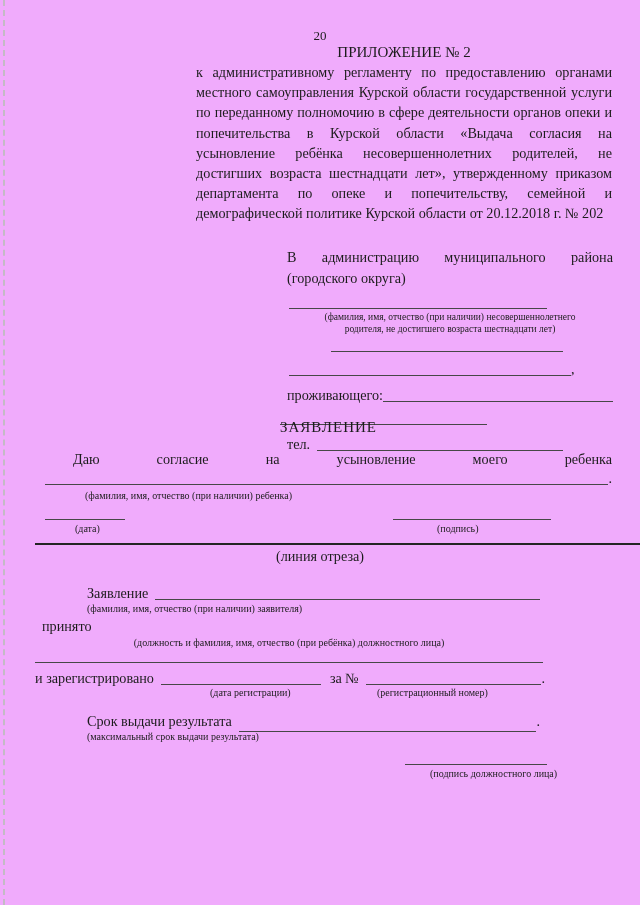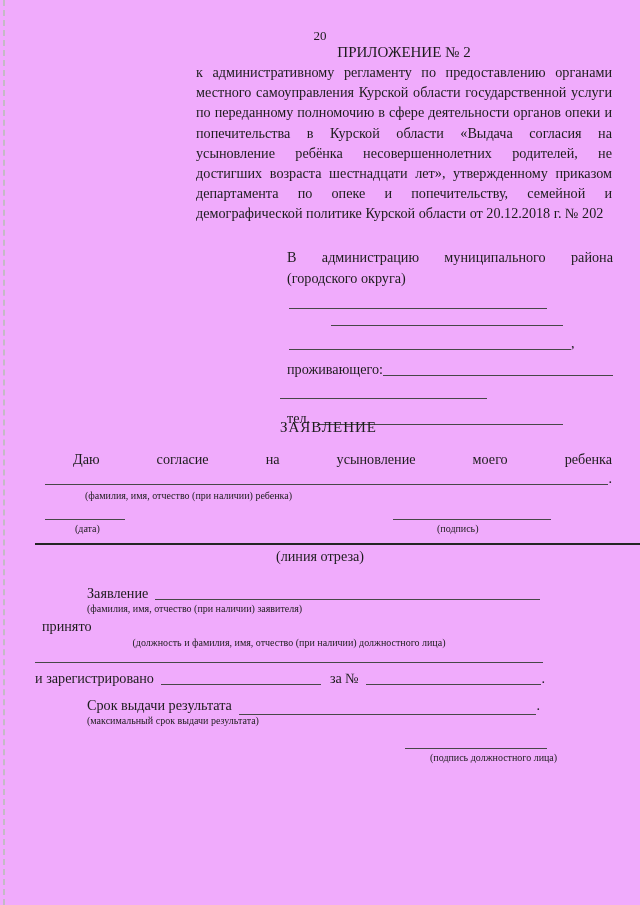--- a/index.html
+++ b/index.html
@@ -48,21 +48,21 @@
   .accepted-row{display:flex;align-items:baseline;width:508px;margin-top:4px;flex-direction:column;}
   .official-caption{width:508px;text-align:center;font-size:10px;margin-top:1px;}
   .full-line{width:508px;height:12px;margin-top:2px;}
   .reg-row{display:flex;align-items:baseline;width:510px;margin-top:5px;}
   .reg-line1{width:160px;margin-left:7px;height:14px;position:relative;top:2px;}
   .reg-label2{margin-left:9px;}
   .reg-line2{flex:1;margin-left:7px;height:14px;position:relative;top:2px;}
   .reg-captions{position:relative;height:16px;}
   .reg-date-cap{position:absolute;left:175px;top:0;font-size:10px;}
   .reg-num-cap{position:absolute;left:342px;top:0;font-size:10px;}
-  .term-row{display:flex;align-items:center;margin:10px 0 0 52px;width:453px;}
+  .term-row{display:flex;align-items:flex-end;margin:10px 0 0 52px;width:453px;}
   .term-caption{margin-left:52px;font-size:10px;margin-top:1px;}
   .osign{position:relative;height:34px;margin-top:14px;}
   .osign-line{position:absolute;left:370px;top:8px;width:142px;}
   .osign-cap{position:absolute;left:395px;top:12px;font-size:10px;text-align:right;}
 </style>
 </head>
 <body>
 
 <div class="page">
   <div class="scan-edge"></div>
@@ -70,20 +70,24 @@
   <div class="page-num">20</div>
 
   <div class="appendix">
     <div class="appendix-title">ПРИЛОЖЕНИЕ № 2</div>
     <div class="appendix-body">к административному регламенту по предоставлению органами местного самоуправления Курской области государственной услуги по переданному полномочию в сфере деятельности органов опеки и попечительства в Курской области «Выдача согласия на усыновление ребёнка несовершеннолетних родителей, не достигших возраста шестнадцати лет», утвержденному приказом департамента по опеке и попечительству, семейной и демографической политике Курской области от 20.12.2018 г. № 202</div>
   </div>
 
   <div class="addressee">
     <div class="addr-to">В администрацию муниципального района (городского округа)</div>
     <div class="line1 bl"></div>
+    <div class="addr-caption">
+      <div>(фамилия, имя, отчество (при наличии) несовершеннолетнего</div>
+      <div>родителя, не достигшего возраста шестнадцати лет)</div>
+    </div>
     <div class="line2 bl"></div>
     <div class="line3-row">
       <span class="line3 bl"></span>
       <span>,</span>
     </div>
     <div class="residing-row">
       <span>проживающего:</span>
       <span class="fill-line bl"></span>
     </div>
     <div class="line4 bl"></div>
@@ -116,28 +120,32 @@
   <div class="tear">
     <div class="app-row">
       <span>Заявление</span>
       <span class="fill-line bl gap"></span>
     </div>
     <div class="applicant-caption">(фамилия, имя, отчество (при наличии) заявителя)</div>
     <div class="accepted-row">
       <span>принято</span>
       <span class="fill-line bl gap"></span>
     </div>
-    <div class="official-caption">(должность и фамилия, имя, отчество (при наличии) должностного лица)</div>
+    <div class="official-caption">(должность и фамилия, имя, отчество (при ребёнка) должностного лица)</div>
     <div class="full-line bl"></div>
     <div class="reg-row">
       <span>и зарегистрировано</span>
       <span class="reg-line1 bl"></span>
       <span class="reg-label2">за №</span>
       <span class="reg-line2 bl"></span>
       <span>.</span>
+    </div>
+    <div class="reg-captions">
+      <span class="reg-date-cap">(дата регистрации)</span>
+      <span class="reg-num-cap">(регистрационный номер)</span>
     </div>
     <div class="term-row">
       <span>Срок выдачи результата</span>
       <span class="fill-line bl gap"></span>
       <span>.</span>
     </div>
     <div class="term-caption">(максимальный срок выдачи результата)</div>
     <div class="osign">
       <span class="osign-line bl"></span>
       <span class="osign-cap">(подпись должностного лица)</span>

